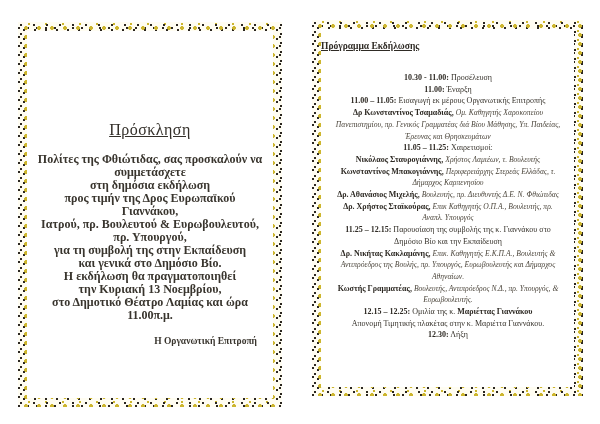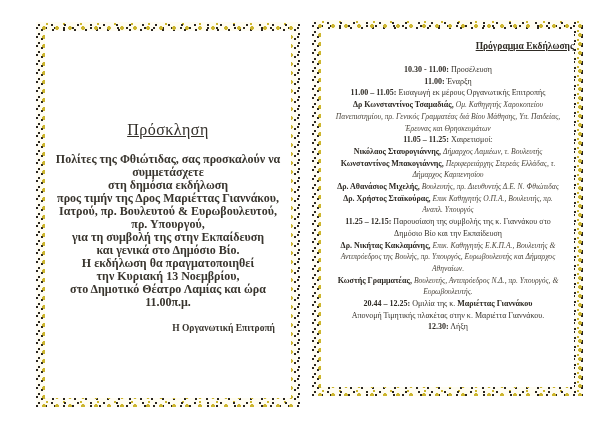--- a/index.html
+++ b/index.html
@@ -23,84 +23,84 @@
     border:9px solid transparent;
     background:
       linear-gradient(#fff,#fff) padding-box,
       radial-gradient(circle at 3px 3px, var(--border-ink) 1.1px, transparent 1.5px) 0 0/13px 9px border-box,
       radial-gradient(circle at 8px 6px, var(--border-gold) 1.6px, transparent 2.2px) 0 0/13px 9px border-box,
       radial-gradient(circle at 11px 2px, var(--border-gold) 1px, transparent 1.5px) 0 0/17px 9px border-box,
       radial-gradient(circle at 6px 8px, var(--border-ink) 0.9px, transparent 1.3px) 0 0/11px 9px border-box,
       radial-gradient(circle at 1px 6px, var(--border-ink) 0.8px, transparent 1.2px) 0 0/9px 9px border-box,
       linear-gradient(#fffdf2,#fffdf2) border-box;
   }
-  .page-left{left:36px;top:22px;width:264px;height:385px;}
+  .page-left{left:18px;top:22px;width:264px;height:385px;}
   .page-right{left:312px;top:20px;width:271px;height:376px;}
 
   .inv-title{
     margin:90px 0 14px;text-align:center;
     font-size:16px;font-weight:normal;letter-spacing:.5px;
     text-decoration:underline;color:#332f29;
   }
   .inv-body{padding:0 10px;}
   .inv-line{
     margin:0;text-align:center;
     font-size:12px;font-weight:bold;line-height:13px;color:var(--text-color);
   }
   .inv-signature{
     margin-top:14px;padding-right:16px;text-align:right;
     font-size:9.5px;font-weight:bold;color:var(--text-color);
   }
 
   .prog-title{
-    margin:12px 0 13px;text-align:right;
+    margin:12px 0 21px;text-align:left;
     font-size:9.5px;font-weight:bold;text-decoration:underline;color:#2f2b25;
   }
   .prog-list{padding:0 12px 0 13px;}
   .prog-item{margin:0;font-size:8px;line-height:11.7px;color:#35312a;text-align:center;}
   .seg-t{font-weight:bold;color:#2e2a24;}
   .seg-p{color:#35312a;}
   .seg-n{font-weight:bold;color:#2e2a24;}
   .seg-i{font-style:italic;color:#4c463c;font-size:7.6px;}
 </style>
 </head>
 <body>
 
 <div class="canvas">
 
   <section class="page page-left">
     <h1 class="inv-title">Πρόσκληση</h1>
     <div class="inv-body">
         <p class="inv-line">Πολίτες της Φθιώτιδας, σας προσκαλούν να συμμετάσχετε</p>
         <p class="inv-line">στη δημόσια εκδήλωση</p>
-        <p class="inv-line">προς τιμήν της Δρος Μαριέττας Γιαννάκου,</p>
+        <p class="inv-line">προς τιμήν της Δρος Ευρωπαϊκού Γιαννάκου,</p>
         <p class="inv-line">Ιατρού, πρ. Βουλευτού &amp; Ευρωβουλευτού, πρ. Υπουργού,</p>
         <p class="inv-line">για τη συμβολή της στην Εκπαίδευση</p>
         <p class="inv-line">και γενικά στο Δημόσιο Βίο.</p>
         <p class="inv-line">Η εκδήλωση θα πραγματοποιηθεί</p>
         <p class="inv-line">την Κυριακή 13 Νοεμβρίου,</p>
         <p class="inv-line">στο Δημοτικό Θέατρο Λαμίας και ώρα 11.00π.μ.</p>
       </div>
     <div class="inv-signature">Η Οργανωτική Επιτροπή</div>
   </section>
 
   <section class="page page-right">
     <h2 class="prog-title">Πρόγραμμα Εκδήλωσης</h2>
     <div class="prog-list">
         <p class="prog-item"><span class="seg-t">10.30 - 11.00:</span><span class="seg-p"> Προσέλευση</span></p>
         <p class="prog-item"><span class="seg-t">11.00:</span><span class="seg-p"> Έναρξη</span></p>
         <p class="prog-item"><span class="seg-t">11.00 – 11.05:</span><span class="seg-p"> Εισαγωγή εκ μέρους Οργανωτικής Επιτροπής</span></p>
         <p class="prog-item"><span class="seg-n">Δρ Κωνσταντίνος Τσαμαδιάς, </span><span class="seg-i">Ομ. Καθηγητής Χαροκοπείου Πανεπιστημίου, πρ. Γενικός Γραμματέας διά Βίου Μάθησης, Υπ. Παιδείας, Έρευνας και Θρησκευμάτων</span></p>
         <p class="prog-item"><span class="seg-t">11.05 – 11.25:</span><span class="seg-p"> Χαιρετισμοί:</span></p>
-        <p class="prog-item"><span class="seg-n">Νικόλαος Σταυρογιάννης, </span><span class="seg-i">Δήμαρχος Λαμιέων, τ. Βουλευτής</span></p>
+        <p class="prog-item"><span class="seg-n">Νικόλαος Σταυρογιάννης, </span><span class="seg-i">Χρήστος Λαμιέων, τ. Βουλευτής</span></p>
         <p class="prog-item"><span class="seg-n">Κωνσταντίνος Μπακογιάννης, </span><span class="seg-i">Περιφερειάρχης Στερεάς Ελλάδας, τ. Δήμαρχος Καρπενησίου</span></p>
         <p class="prog-item"><span class="seg-n">Δρ. Αθανάσιος Μιχελής, </span><span class="seg-i">Βουλευτής, πρ. Διευθυντής Δ.Ε. Ν. Φθιώτιδας</span></p>
         <p class="prog-item"><span class="seg-n">Δρ. Χρήστος Σταϊκούρας, </span><span class="seg-i">Επικ Καθηγητής Ο.Π.Α., Βουλευτής, πρ. Αναπλ. Υπουργός</span></p>
         <p class="prog-item"><span class="seg-t">11.25 – 12.15:</span><span class="seg-p"> Παρουσίαση της συμβολής της κ. Γιαννάκου στο Δημόσιο Βίο και την Εκπαίδευση</span></p>
         <p class="prog-item"><span class="seg-n">Δρ. Νικήτας Κακλαμάνης, </span><span class="seg-i">Επικ. Καθηγητής Ε.Κ.Π.Α., Βουλευτής &amp; Αντιπρόεδρος της Βουλής, πρ. Υπουργός, Ευρωβουλευτής και Δήμαρχος Αθηναίων.</span></p>
         <p class="prog-item"><span class="seg-n">Κωστής Γραμματέας, </span><span class="seg-i">Βουλευτής, Αντιπρόεδρος Ν.Δ., πρ. Υπουργός, &amp; Ευρωβουλευτής.</span></p>
-        <p class="prog-item"><span class="seg-t">20.44 – 12.25:</span><span class="seg-p"> Ομιλία της κ. </span><span class="seg-n">Μαριέττας Γιαννάκου</span></p>
+        <p class="prog-item"><span class="seg-t">12.15 – 12.25:</span><span class="seg-p"> Ομιλία της κ. </span><span class="seg-n">Μαριέττας Γιαννάκου</span></p>
         <p class="prog-item"><span class="seg-p">Απονομή Τιμητικής πλακέτας στην κ. Μαριέττα Γιαννάκου.</span></p>
         <p class="prog-item"><span class="seg-t">12.30:</span><span class="seg-p"> Λήξη</span></p>
       </div>
   </section>
 
 </div>
 
 </body></html>

